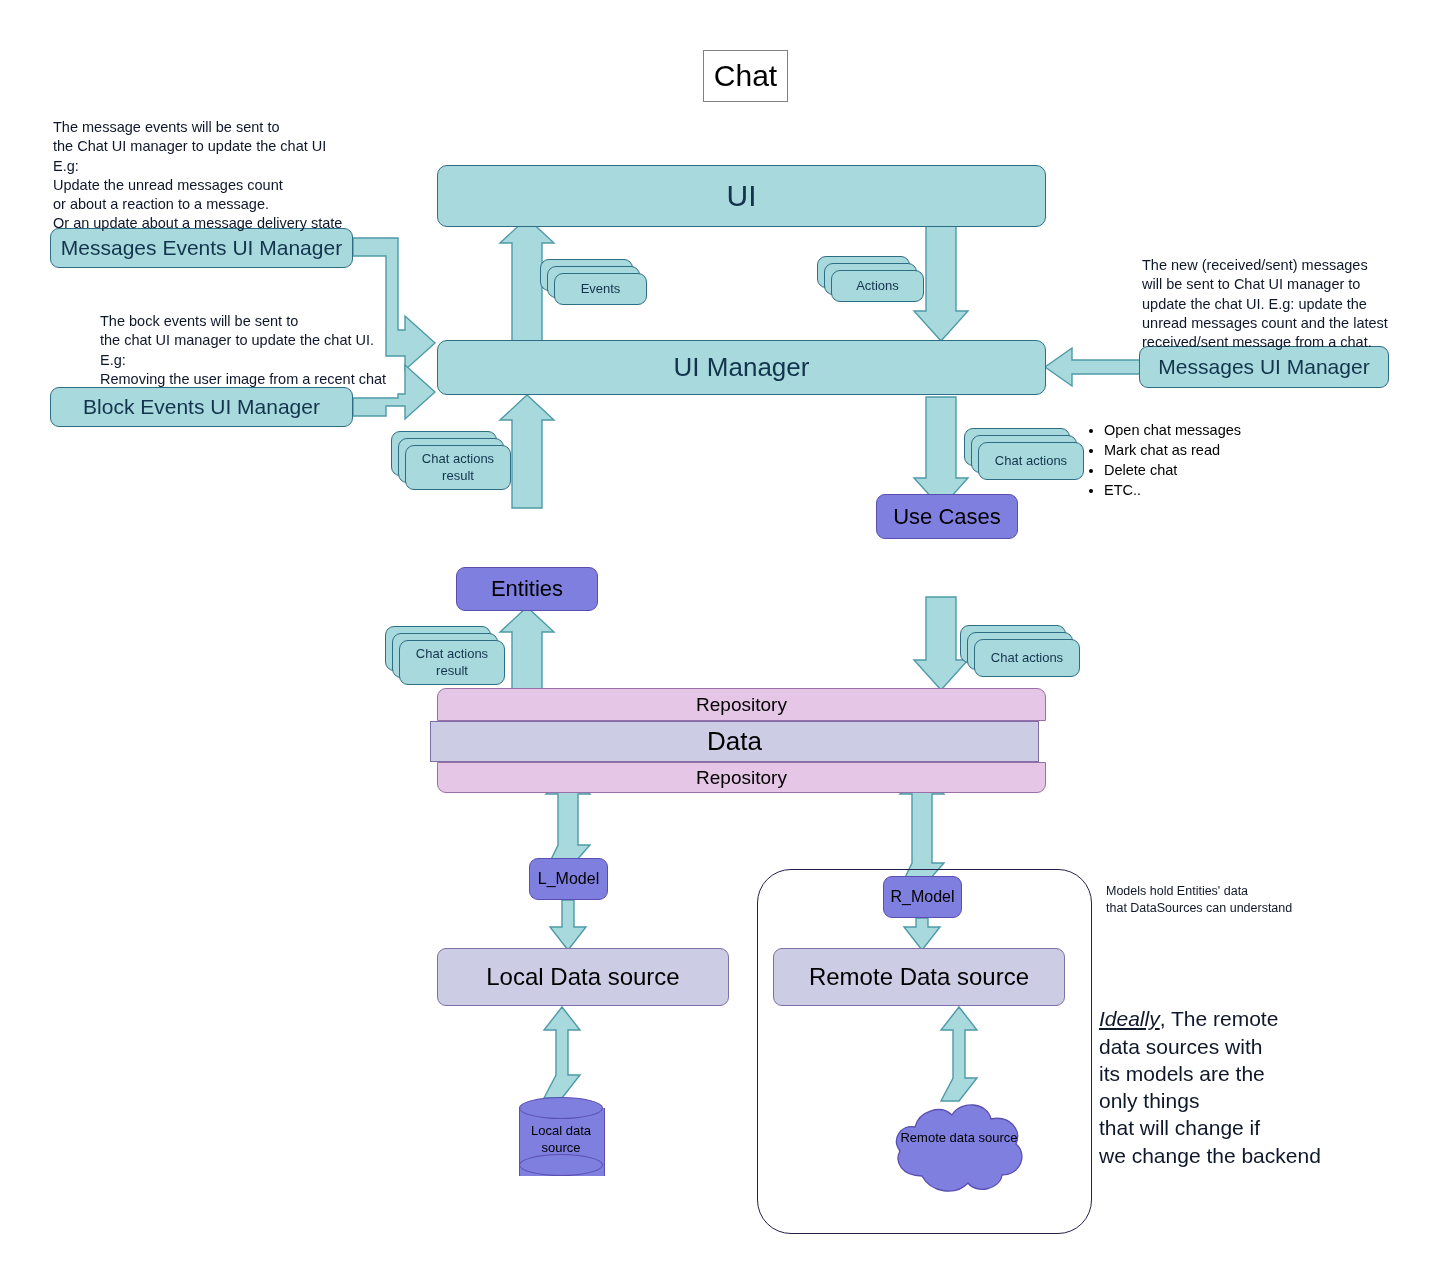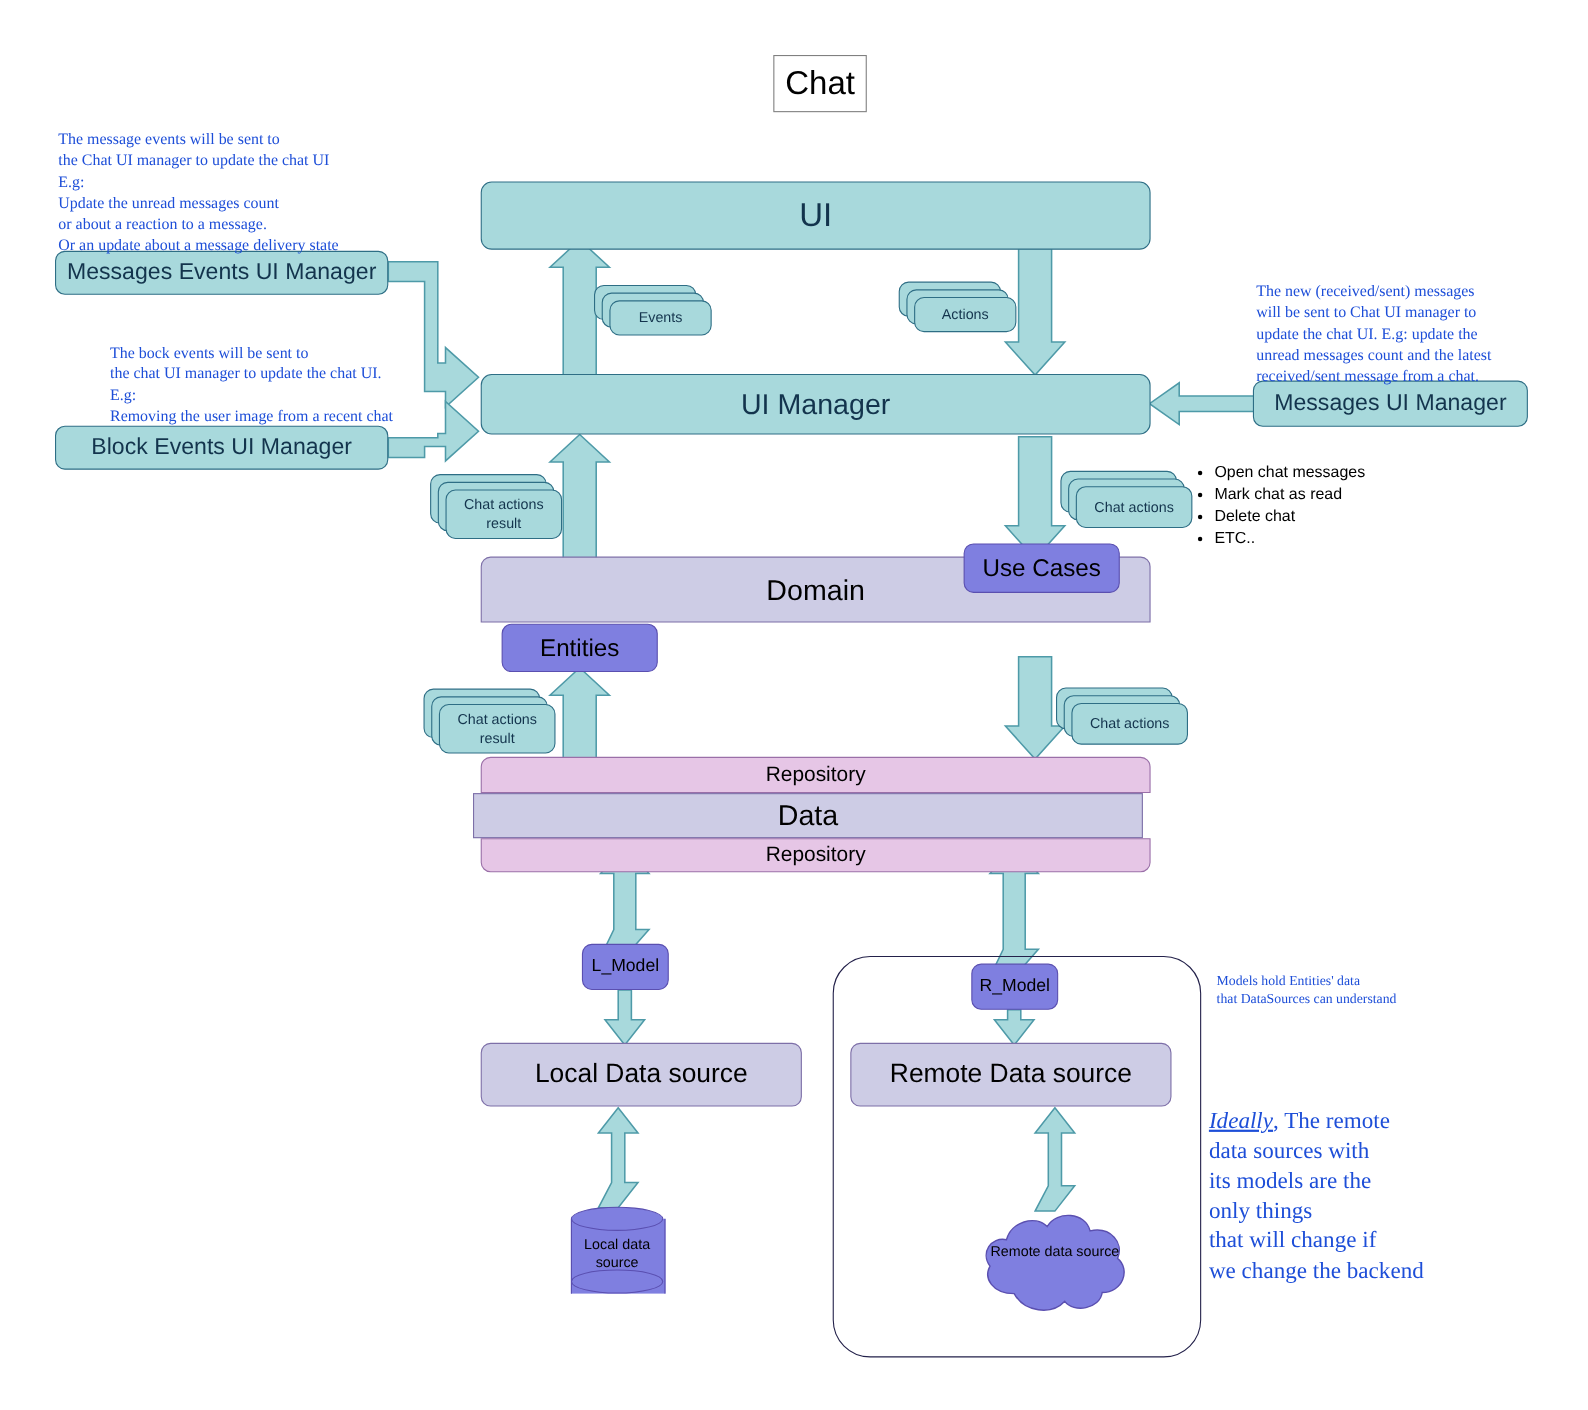--- a/index.html
+++ b/index.html
@@ -21,21 +21,21 @@
   .card .sheet.s2{left:7px;top:7px;}
   .card .sheet.s3{left:14px;top:14px;display:flex;align-items:center;justify-content:center;text-align:center;
                   color:#13344d;font-size:13px;line-height:1.25;padding:2px 6px;}
 
   
   .lav{background:#cdcce5;border:1.5px solid #7d6fa8;border-radius:9px;color:#000;}
   .pink{background:#e6c6e6;border:1.5px solid #9a6fa8;border-radius:9px;color:#000;}
   .vio{background:#7f7fe0;border:1.5px solid #5a4fb0;border-radius:9px;color:#000;}
 
   
-  .note{position:absolute;font-size:14.5px;line-height:1.33;color:#1d4ed8;white-space:pre-line;font-family:Liberation Serif, serif;}
+  .note{position:absolute;font-size:14.5px;line-height:1.33;color:#0f172a;white-space:pre-line;}
   .note-sm{font-size:12.5px;line-height:1.35;}
   .note-lg{font-size:21px;line-height:1.30;}
   .bullets{position:absolute;font-size:14.5px;line-height:1.30;color:#000;margin:0;padding-left:18px;}
   .bullets li{margin:0 0 1px 0;}
   .ideally{font-style:italic;text-decoration:underline;}
 
   
   #wires{position:absolute;left:0;top:0;width:1444px;height:1282px;pointer-events:none;}
   .ar{fill:#a8d9dc;stroke:#4e9aa8;stroke-width:1.4;}
 
@@ -109,21 +109,20 @@
     
     <polygon class="ar" points="953,1030 941,1030 959,1007 977,1030 965,1030 965,1078 977,1078 959,1101 941,1101 953,1078"></polygon>
   </svg>
 
   <div id="remote-group"></div>
 
   <div class="node teal teal-lg" style="left:437px;top:165px;width:609px;height:62px;">UI</div>
 
   <div class="node teal teal-lg" style="left:437px;top:340px;width:609px;height:55px;font-size:26px;">UI Manager</div>
 
-  <div class="node lav" style="left:437px;top:506px;width:609px;height:60px;font-size:26px;border-bottom-left-radius:0;border-bottom-right-radius:0;">Domain</div>
   <div class="node vio" style="left:456px;top:567px;width:142px;height:44px;font-size:22px;">Entities</div>
   <div class="node vio" style="left:876px;top:494px;width:142px;height:45px;font-size:22px;">Use Cases</div>
 
   <div class="node pink" style="left:437px;top:688px;width:609px;height:33px;font-size:19px;border-bottom-left-radius:0;border-bottom-right-radius:0;">Repository</div>
   <div class="node lav" style="left:430px;top:721px;width:609px;height:41px;font-size:26px;border-radius:0;">Data</div>
   <div class="node pink" style="left:437px;top:762px;width:609px;height:31px;font-size:19px;border-top-left-radius:0;border-top-right-radius:0;">Repository</div>
 
   <div class="node vio" style="left:529px;top:858px;width:79px;height:42px;font-size:16px;">L_Model</div>
   <div class="node vio" style="left:883px;top:876px;width:79px;height:42px;font-size:16px;">R_Model</div>
 

